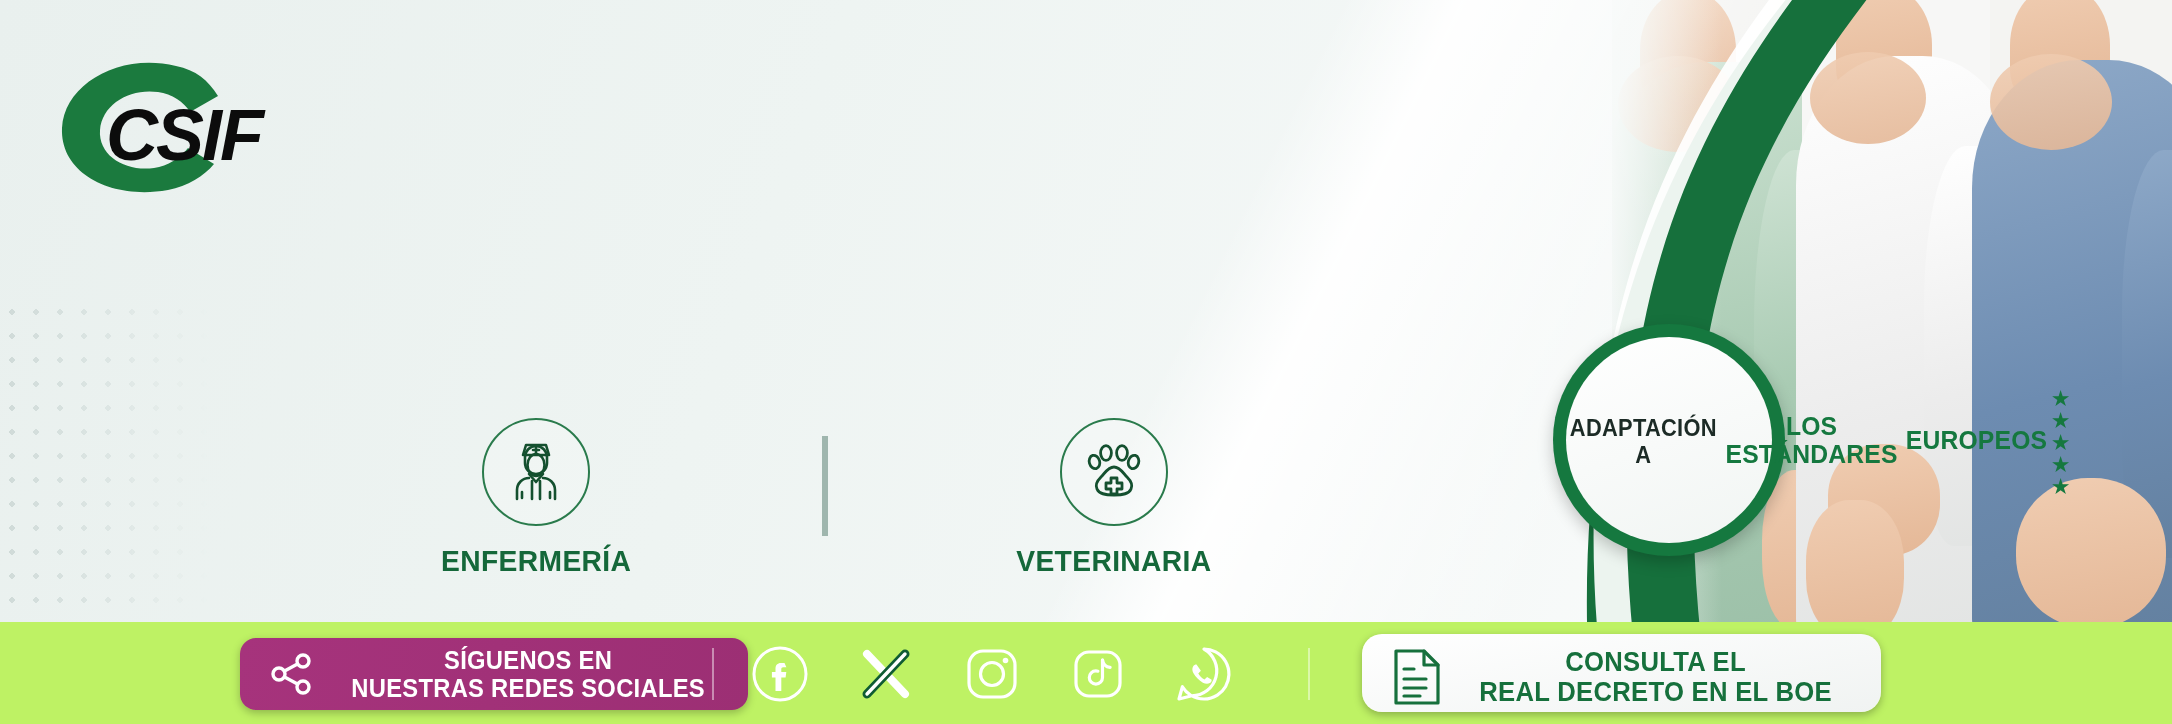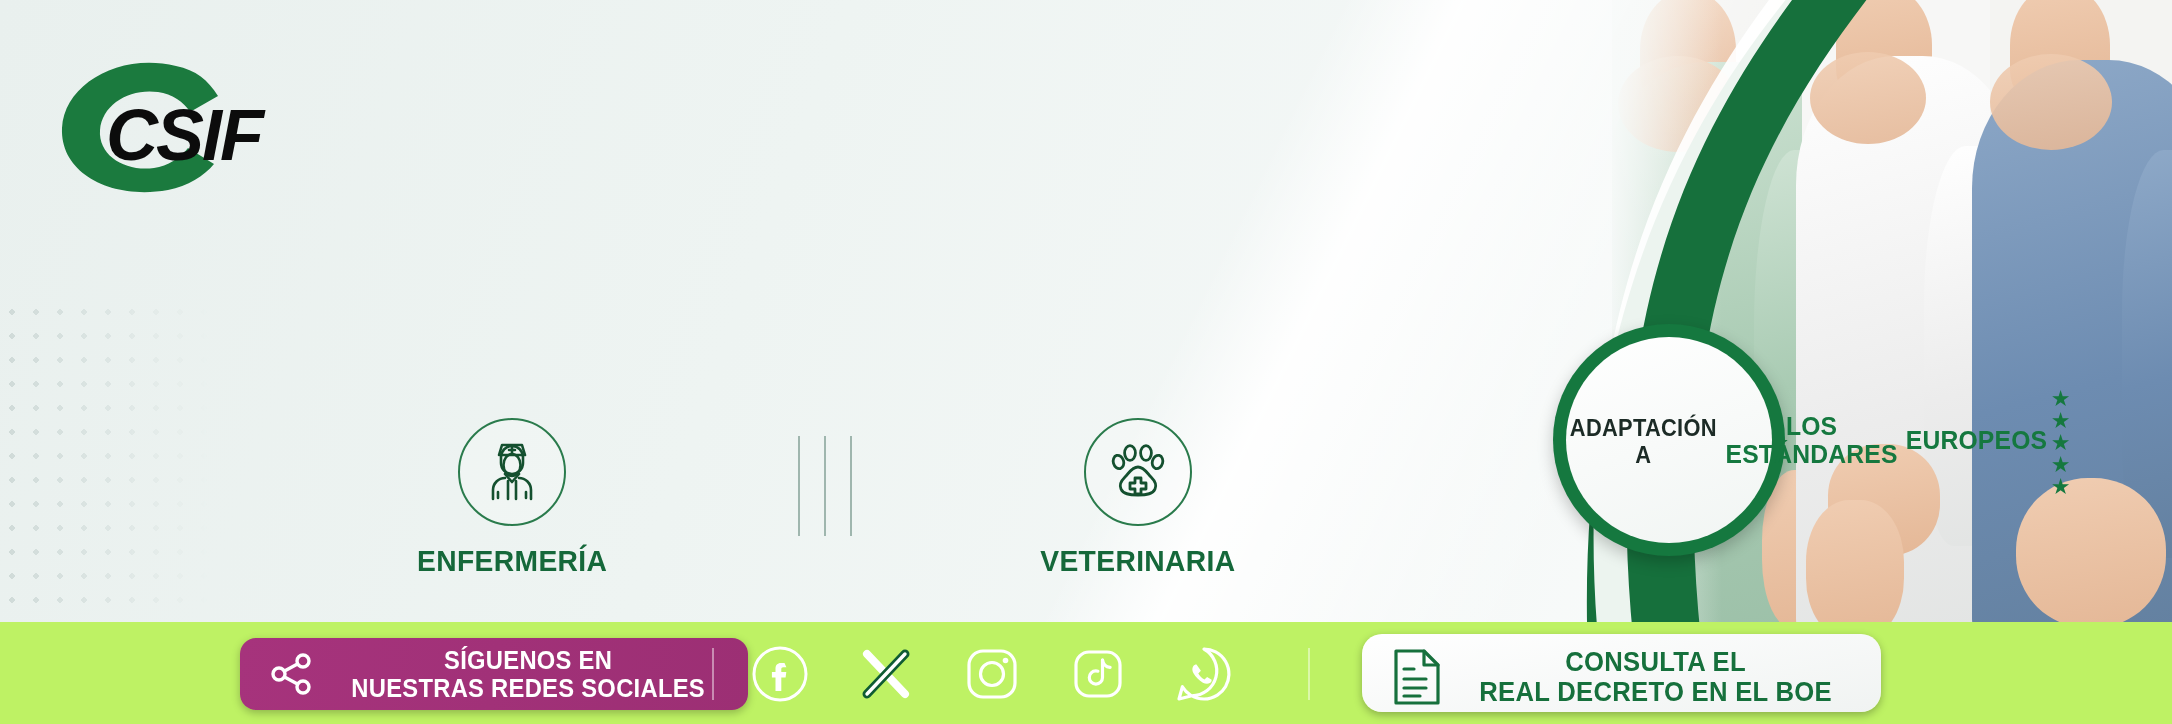--- a/index.html
+++ b/index.html
@@ -88,21 +88,21 @@
     font-size:44px;line-height:1;font-weight:700;
     color:#0d2e23;letter-spacing:.2px;
     transform:scaleX(.93);transform-origin:left top;
   }
   .rule{
     margin-top:22px;width:1030px;height:3px;background:#2a7b4c;opacity:.85;
   }
   
   .disciplines{
     position:absolute;left:250px;top:418px;width:1150px;
-    display:flex;align-items:flex-start;gap:24px;
+    display:flex;align-items:flex-start;
   }
   .disc{flex:1;display:flex;flex-direction:column;align-items:center;}
   .disc-circle{
     width:108px;height:108px;border-radius:50%;
     border:2.5px solid #2a7b4c;
     display:flex;align-items:center;justify-content:center;
     background:rgba(255,255,255,.18);
   }
   .disc-label{
     margin-top:18px;font-size:30px;font-weight:700;color:#15683a;

